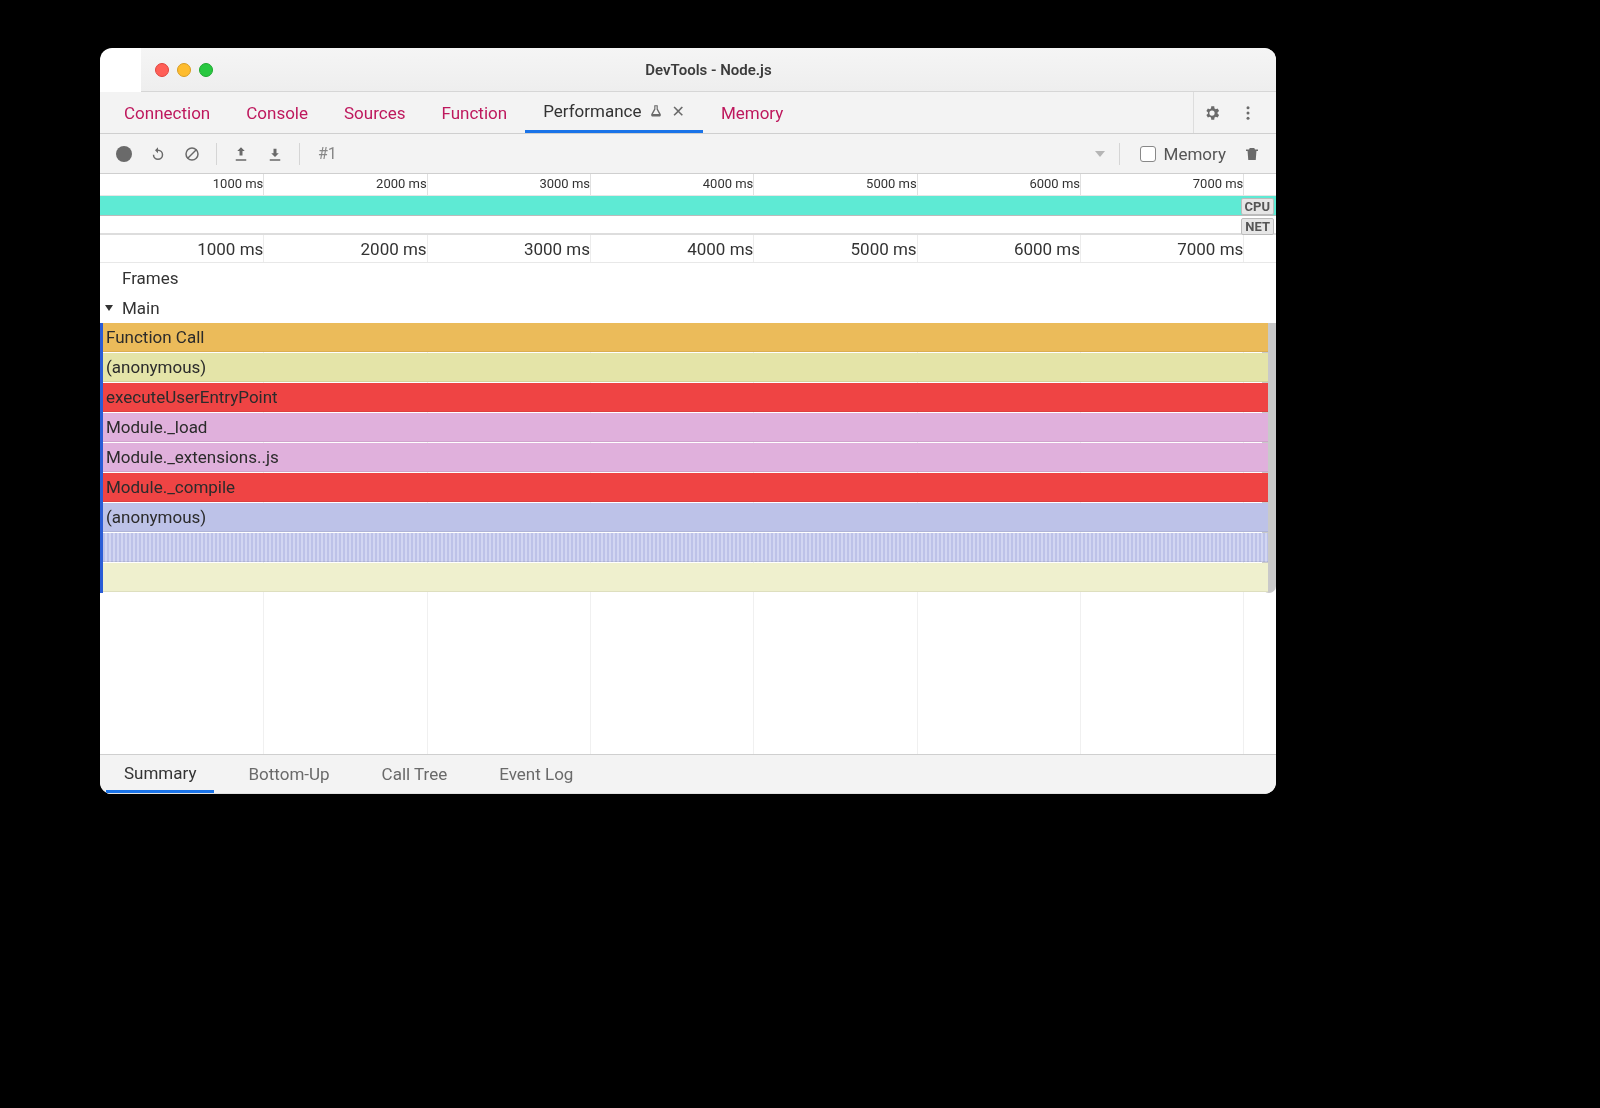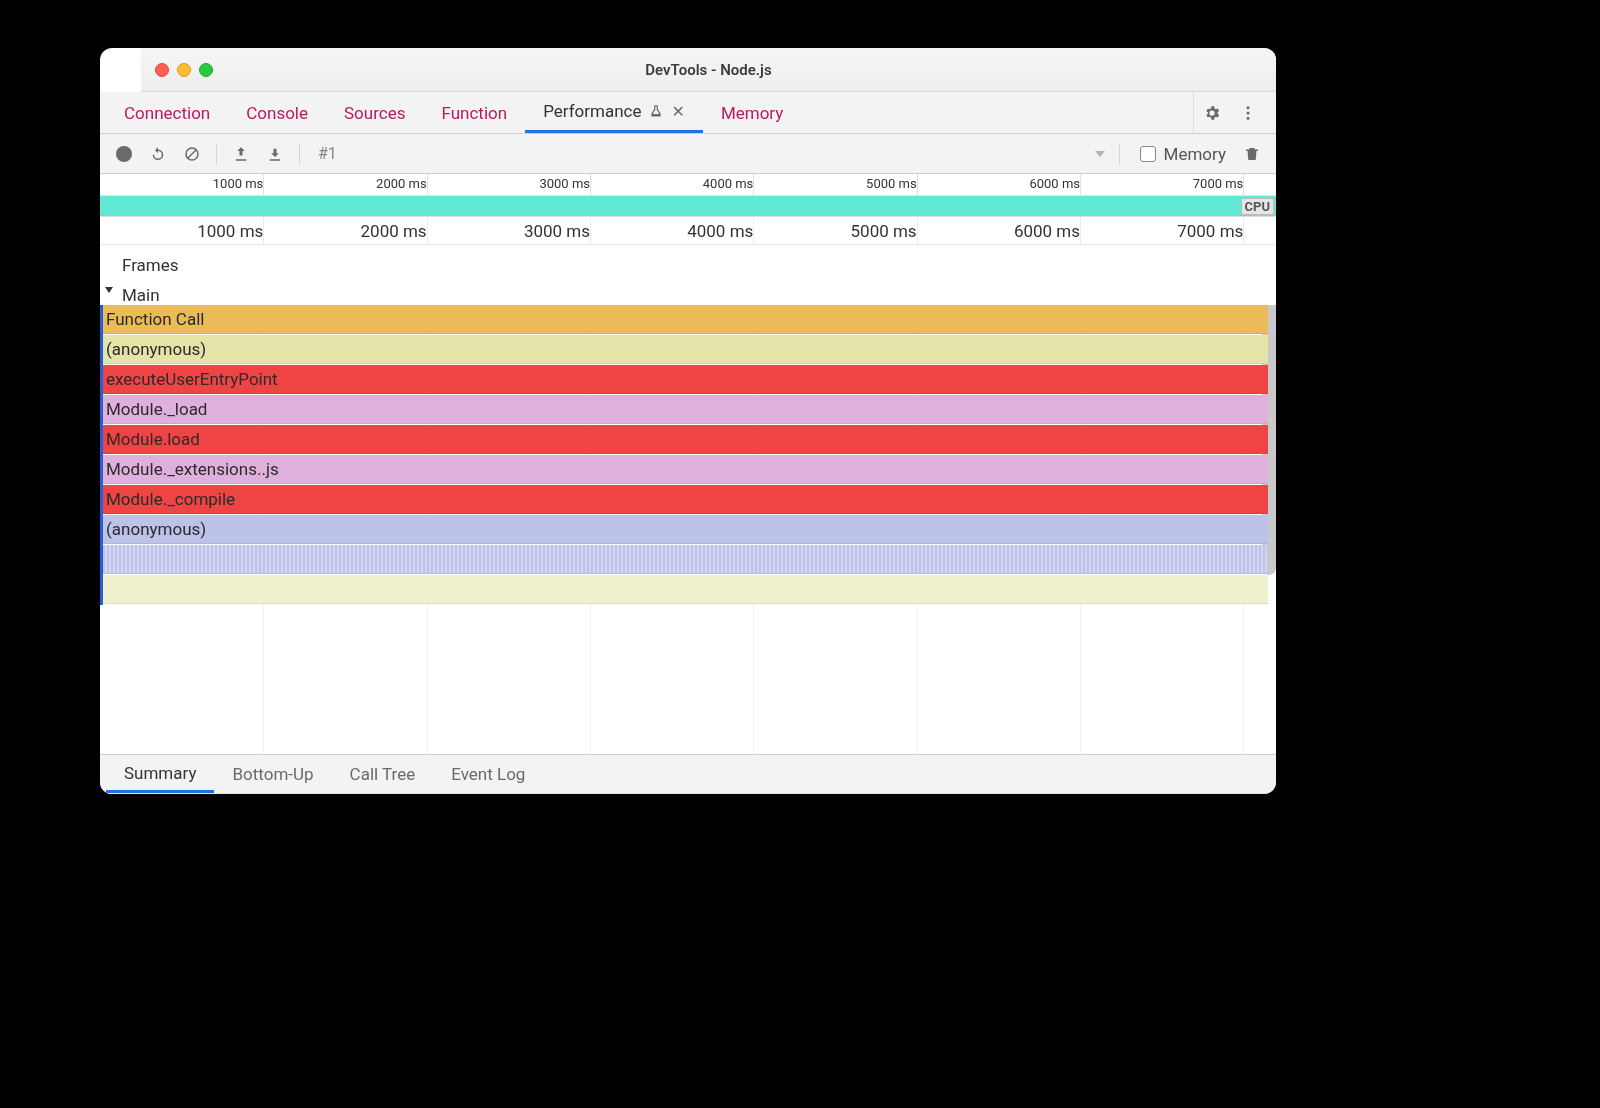--- a/index.html
+++ b/index.html
@@ -81,21 +81,21 @@
   .ov-cpu .lane-label, .ov-net .lane-label {
     position:absolute; right:2px; top:2px; font-size:13px; font-weight:700; color:#555;
     background:#e6e6e6; padding:0 3px; border:1px solid #bbb; border-radius:2px;
   }
   .ov-net { height:18px; background:#fff; position:relative; border-bottom:1px solid #ddd; }
   .main-ruler { height:28px; background:#fff; position:relative; border-bottom:1px solid #e8e8e8; }
   .main-ruler .tick { position:absolute; top:4px; font-size:17px; color:#333; transform:translateX(-100%); white-space:nowrap;}
   .main-ruler .grid { position:absolute; top:0; bottom:0; width:1px; background:#ececec; }
   .flame-area { flex:1; background:#fff; position:relative; overflow:hidden; }
   .grid-col { position:absolute; top:0; bottom:0; width:1px; background:#f0f0f0; }
-  .track { height:30px; display:flex; align-items:flex-end; font-size:17px; color:#333; padding-left:22px; background:#fff; position:relative; z-index:2;}
+  .track { height:30px; display:flex; align-items:center; font-size:17px; color:#333; padding-left:22px; background:#fff; position:relative; z-index:2;}
   .track.collapsible::before {
     content:""; position:absolute; left:6px; top:11px;
     border-left:6px solid #333; border-top:4px solid transparent; border-bottom:4px solid transparent;
     transform: rotate(90deg);
   }
   .flame-rows { position:relative; z-index:2; }
   .flame-rows::before {
     content:""; position:absolute; left:0; top:0; bottom:0; width:3px; background:#2a5cd6; z-index:3;
   }
   .flame-row { height:30px; position:relative; }
@@ -108,21 +108,21 @@
   .c-yellow { background:#ebbb5a; }
   .c-olive  { background:#e4e4a8; }
   .c-pink   { background:#ef4444; }
   .c-pink2  { background:#e0b0dc; }
   .c-purple { background:#bdc2e8; }
   .c-stripe { background: repeating-linear-gradient(90deg,#bdc2e8 0,#bdc2e8 2px,#d2d6f2 2px,#d2d6f2 4px); }
   .c-pale   { background:#eff0ce; }
   .scrollbar { position:absolute; right:0; top:0; width:14px; height:330px; background:#c9c9c9; border-radius:7px; }
   .bottom-tabs {
     height:40px; background:#f3f3f3; border-top:1px solid #cfcfcf; border-bottom:1px solid #e2e2e2;
-    display:flex; align-items:stretch; padding-left:6px;
+    display:flex; align-items:stretch; padding-left:6px;gap:16px;
   }
   .btab { padding:0 18px; font-size:17px; color:#6a6a6a; display:flex; align-items:center; }
   .btab.active { color:#333; border-bottom:3px solid #1a73e8; }
   .status {
     height:42px; background:#f3f3f3; display:flex; align-items:center; padding:0 14px;
     font-size:17px; color:#6a6a6a; gap:6px;
   }
   .status a { color:#6a6a6a; text-decoration:underline; }
 </style>
 </head>
@@ -229,20 +229,23 @@
         <div class="tickline" style="left: 816.667px;"></div>
         <div class="tick" style="left: 816.667px;">5000 ms</div>
         <div class="tickline" style="left: 980px;"></div>
         <div class="tick" style="left: 980px;">6000 ms</div>
         <div class="tickline" style="left: 1143.33px;"></div>
         <div class="tick" style="left: 1143.33px;">7000 ms</div>
       </div>
     <div class="ov-cpu">
       <span class="lane-label">CPU</span>
     </div>
+    <div class="ov-net">
+      <span class="lane-label">NET</span>
+    </div>
   </div>
 
   <div class="main-ruler" id="main-ruler">
       <div class="grid" style="left: 163.333px;"></div>
       <div class="tick" style="left: 163.333px;">1000 ms</div>
       <div class="grid" style="left: 326.667px;"></div>
       <div class="tick" style="left: 326.667px;">2000 ms</div>
       <div class="grid" style="left: 490px;"></div>
       <div class="tick" style="left: 490px;">3000 ms</div>
       <div class="grid" style="left: 653.333px;"></div>
@@ -278,23 +281,20 @@
         <div class="flame-row">
           <div class="flame-bar c-olive">(anonymous)</div>
         </div>
         <div class="flame-row">
           <div class="flame-bar c-pink">executeUserEntryPoint</div>
         </div>
         <div class="flame-row">
           <div class="flame-bar c-pink2">Module._load</div>
         </div>
         <div class="flame-row">
-          <div class="flame-bar c-pink">Module.load</div>
-        </div>
-        <div class="flame-row">
           <div class="flame-bar c-pink2">Module._extensions..js</div>
         </div>
         <div class="flame-row">
           <div class="flame-bar c-pink">Module._compile</div>
         </div>
         <div class="flame-row">
           <div class="flame-bar c-purple">(anonymous)</div>
         </div>
         <div class="flame-row">
           <div class="flame-bar c-stripe"></div>

